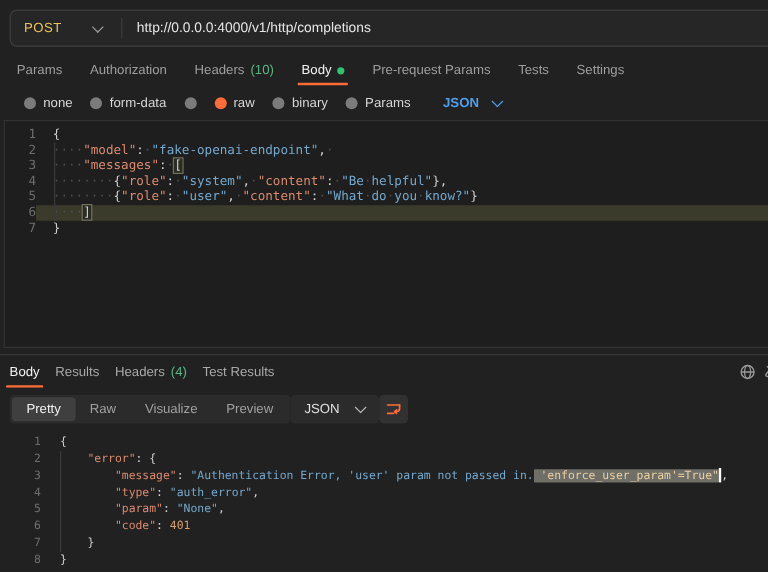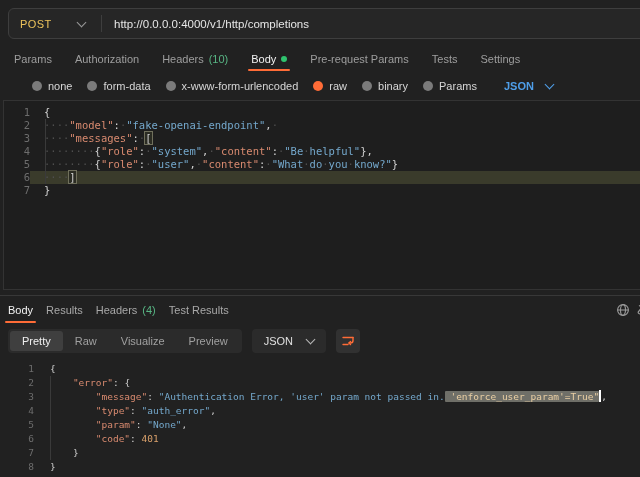--- a/index.html
+++ b/index.html
@@ -15,21 +15,21 @@
 
   
   .req-tabs{position:absolute;top:47px;left:0;right:0;height:24px;display:flex;align-items:center;padding-left:14px;gap:23px;font-size:11px;color:#9e9e9e;}
   .rtab{display:flex;align-items:center;gap:5px;height:24px;position:relative;cursor:pointer;white-space:nowrap;}
   .rtab.active{color:#f2f2f2;}
   .rtab.active::after{content:"";position:absolute;left:-3px;right:-3px;bottom:0;height:2px;background:#ff6c37;border-radius:1px;}
   .count{color:#58b584;}
   .bodydot{width:6px;height:6px;border-radius:50%;background:#2fc36e;}
 
   
-  .bodytype-row{position:absolute;top:75px;left:12px;right:0;height:22px;display:flex;align-items:center;padding-left:20px;gap:15px;font-size:11px;color:#d6d6d6;}
+  .bodytype-row{position:absolute;top:75px;left:0;right:0;height:22px;display:flex;align-items:center;padding-left:20px;gap:15px;font-size:11px;color:#d6d6d6;}
   .bt-item{display:flex;align-items:center;gap:6px;cursor:pointer;white-space:nowrap;}
   .radio{width:10px;height:10px;border-radius:50%;background:#7b7b7b;flex:none;}
   .bt-item.selected .radio{background:#ff6c37;}
   .lang-select{display:flex;align-items:center;color:#4f9fea;font-size:11px;margin-left:12px;cursor:pointer;font-weight:600;}
   .lang-select .chev{border-color:#4f9fea;margin-left:12px;}
 
   
   .editor{font-family:"DejaVu Sans Mono",monospace;}
   .req-editor{position:absolute;top:100px;left:3px;right:0;height:190px;background:#1e1e1e;border:1px solid #333333;border-right:none;box-sizing:border-box;padding-top:5px;}
   .req-editor .cl{font-size:10.5px;line-height:13px;}
@@ -56,21 +56,21 @@
   #req-guide{left:41px;top:18px;height:65px;}
   #resp-guide{left:50px;top:19px;height:84px;}
 
   
   .resp-tabs{position:absolute;top:295px;left:0;right:0;height:28px;border-top:1px solid #383838;display:flex;align-items:center;padding-left:8px;gap:13px;font-size:11px;color:#a8a8a8;box-sizing:border-box;}
   .resp-tabs .rtab{height:27px;}
   .resp-right{position:absolute;right:10px;top:7px;display:flex;align-items:center;gap:12px;}
   .sliver{position:absolute;right:-10px;top:7px;width:14px;height:14px;overflow:hidden;color:#9a9a9a;font-size:11px;}
 
   
-  .resp-toolbar{position:absolute;top:329px;left:8px;height:24px;display:flex;gap:10px;align-items:center;}
+  .resp-toolbar{position:absolute;top:329px;left:8px;height:24px;display:flex;align-items:center;}
   .seg-control{display:flex;background:#2b2b2b;border-radius:4px;padding:2px;font-size:11px;color:#a0a0a0;height:20px;box-sizing:content-box;}
   .seg-btn{padding:3px 12px;border-radius:3px;cursor:pointer;line-height:14px;white-space:nowrap;}
   .seg-btn.active{background:#3f3f3f;color:#f0f0f0;}
   .json-btn{display:flex;align-items:center;background:#2b2b2b;border-radius:4px;padding:0 12px;height:24px;font-size:11px;color:#e0e0e0;cursor:pointer;}
   .json-btn .chev{border-color:#b8b8b8;margin-left:14px;}
   .wrap-btn{width:24px;height:24px;background:#313131;border-radius:4px;display:flex;align-items:center;justify-content:center;cursor:pointer;}
 </style>
 </head>
 <body>
 
@@ -115,21 +115,20 @@
     <div class="bt-item">
         <span class="radio"></span>
         <span>none</span>
       </div>
     <div class="bt-item">
         <span class="radio"></span>
         <span>form-data</span>
       </div>
     <div class="bt-item">
         <span class="radio"></span>
-        <span>x-www-form-urlencoded</span>
       </div>
     <div class="bt-item selected">
         <span class="radio"></span>
         <span>raw</span>
       </div>
     <div class="bt-item">
         <span class="radio"></span>
         <span>binary</span>
       </div>
     <div class="bt-item">

